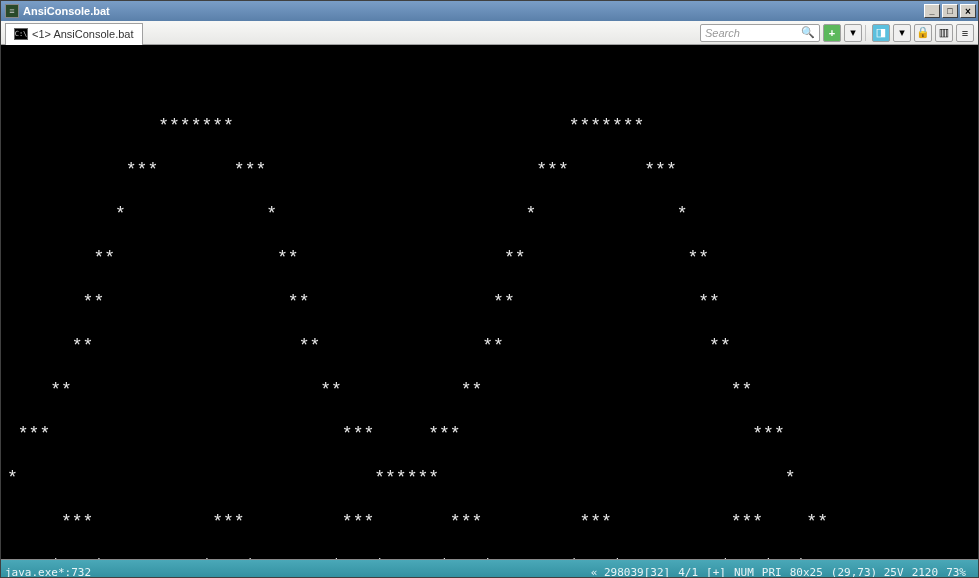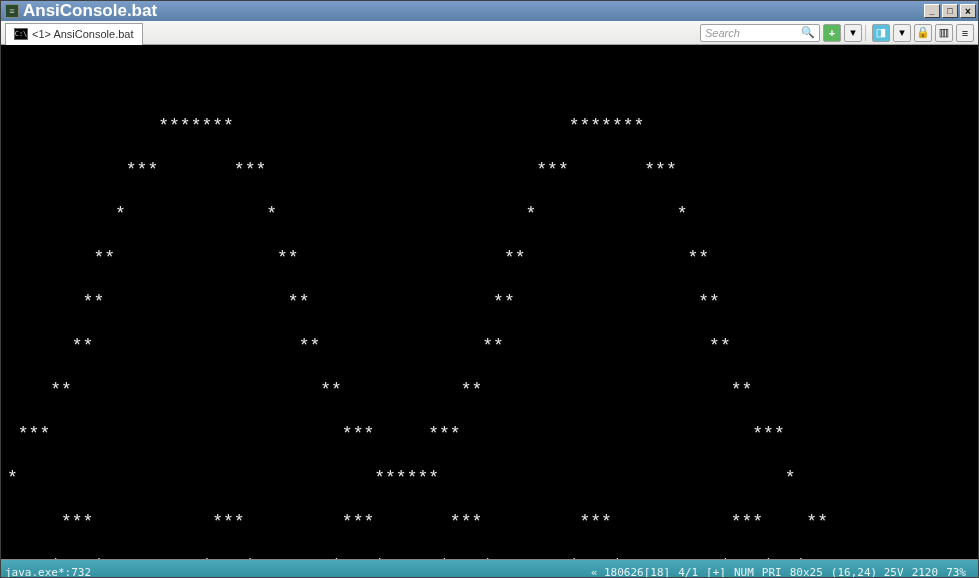--- a/index.html
+++ b/index.html
@@ -22,21 +22,21 @@
     color: #fff;
   }
   .titlebar .app-icon {
     width: 14px; height: 14px;
     background: #2a4a2a;
     border: 1px solid #888;
     margin-right: 4px;
     display: flex; align-items: center; justify-content: center;
     font-size: 9px; color: #ccc;
   }
-  .titlebar .title { flex: 1; font-weight: bold; font-size: 17px; }
+  .titlebar .title { flex: 1; font-weight: bold; font-size: 11px; }
   .win-btn {
     width: 16px; height: 14px;
     background: #d4d0c8;
     border: 1px solid #fff;
     border-right-color: #404040;
     border-bottom-color: #404040;
     margin-left: 2px;
     display: flex; align-items: center; justify-content: center;
     font-size: 9px; font-weight: bold; color: #000;
     cursor: pointer;
@@ -192,22 +192,22 @@
 
 
 
 
 
 </div>
 
 <div class="statusbar">
   <span class="seg">java.exe*:732</span>
   <span class="spacer"></span>
-  <span class="seg">« 180626[18]</span>
+  <span class="seg">« 298039[32]</span>
   <span class="seg">4/1</span>
   <span class="seg">[+]</span>
   <span class="seg">NUM</span>
   <span class="seg">PRI</span>
   <span class="seg">80x25</span>
-  <span class="seg">(16,24) 25V</span>
+  <span class="seg">(29,73) 25V</span>
   <span class="seg">2120</span>
   <span class="seg">73%</span>
 </div>
 
 </body></html>

